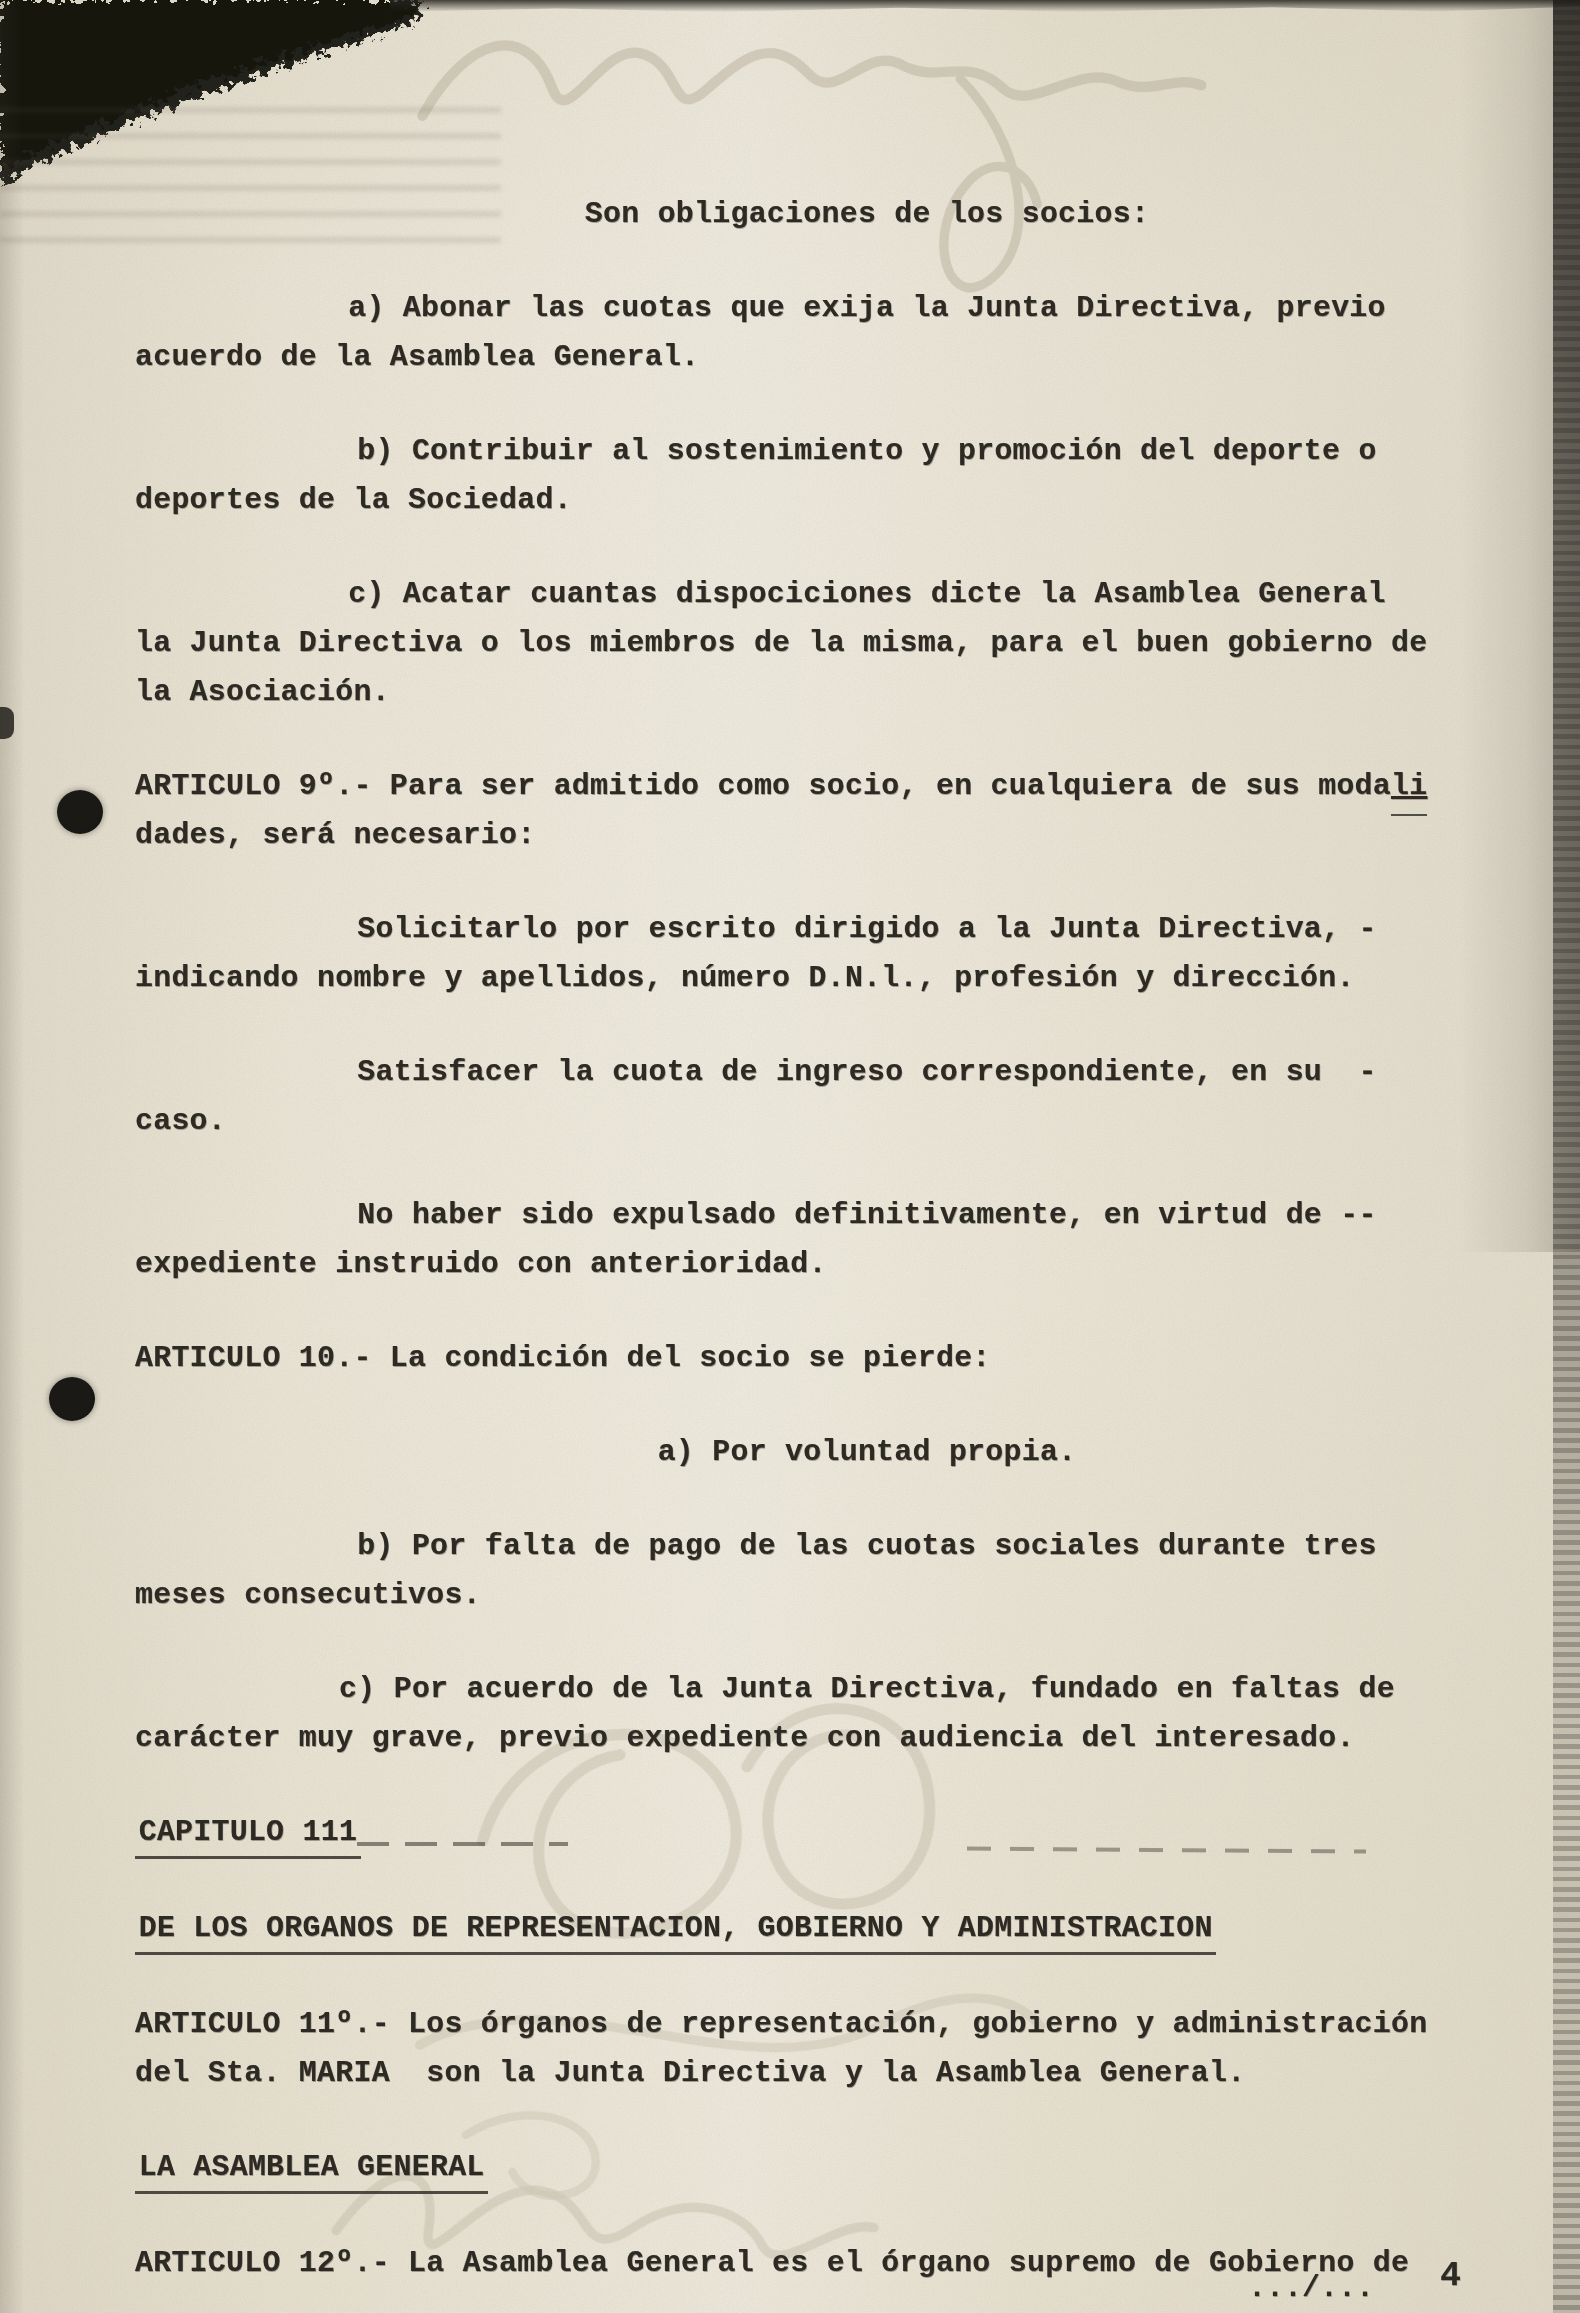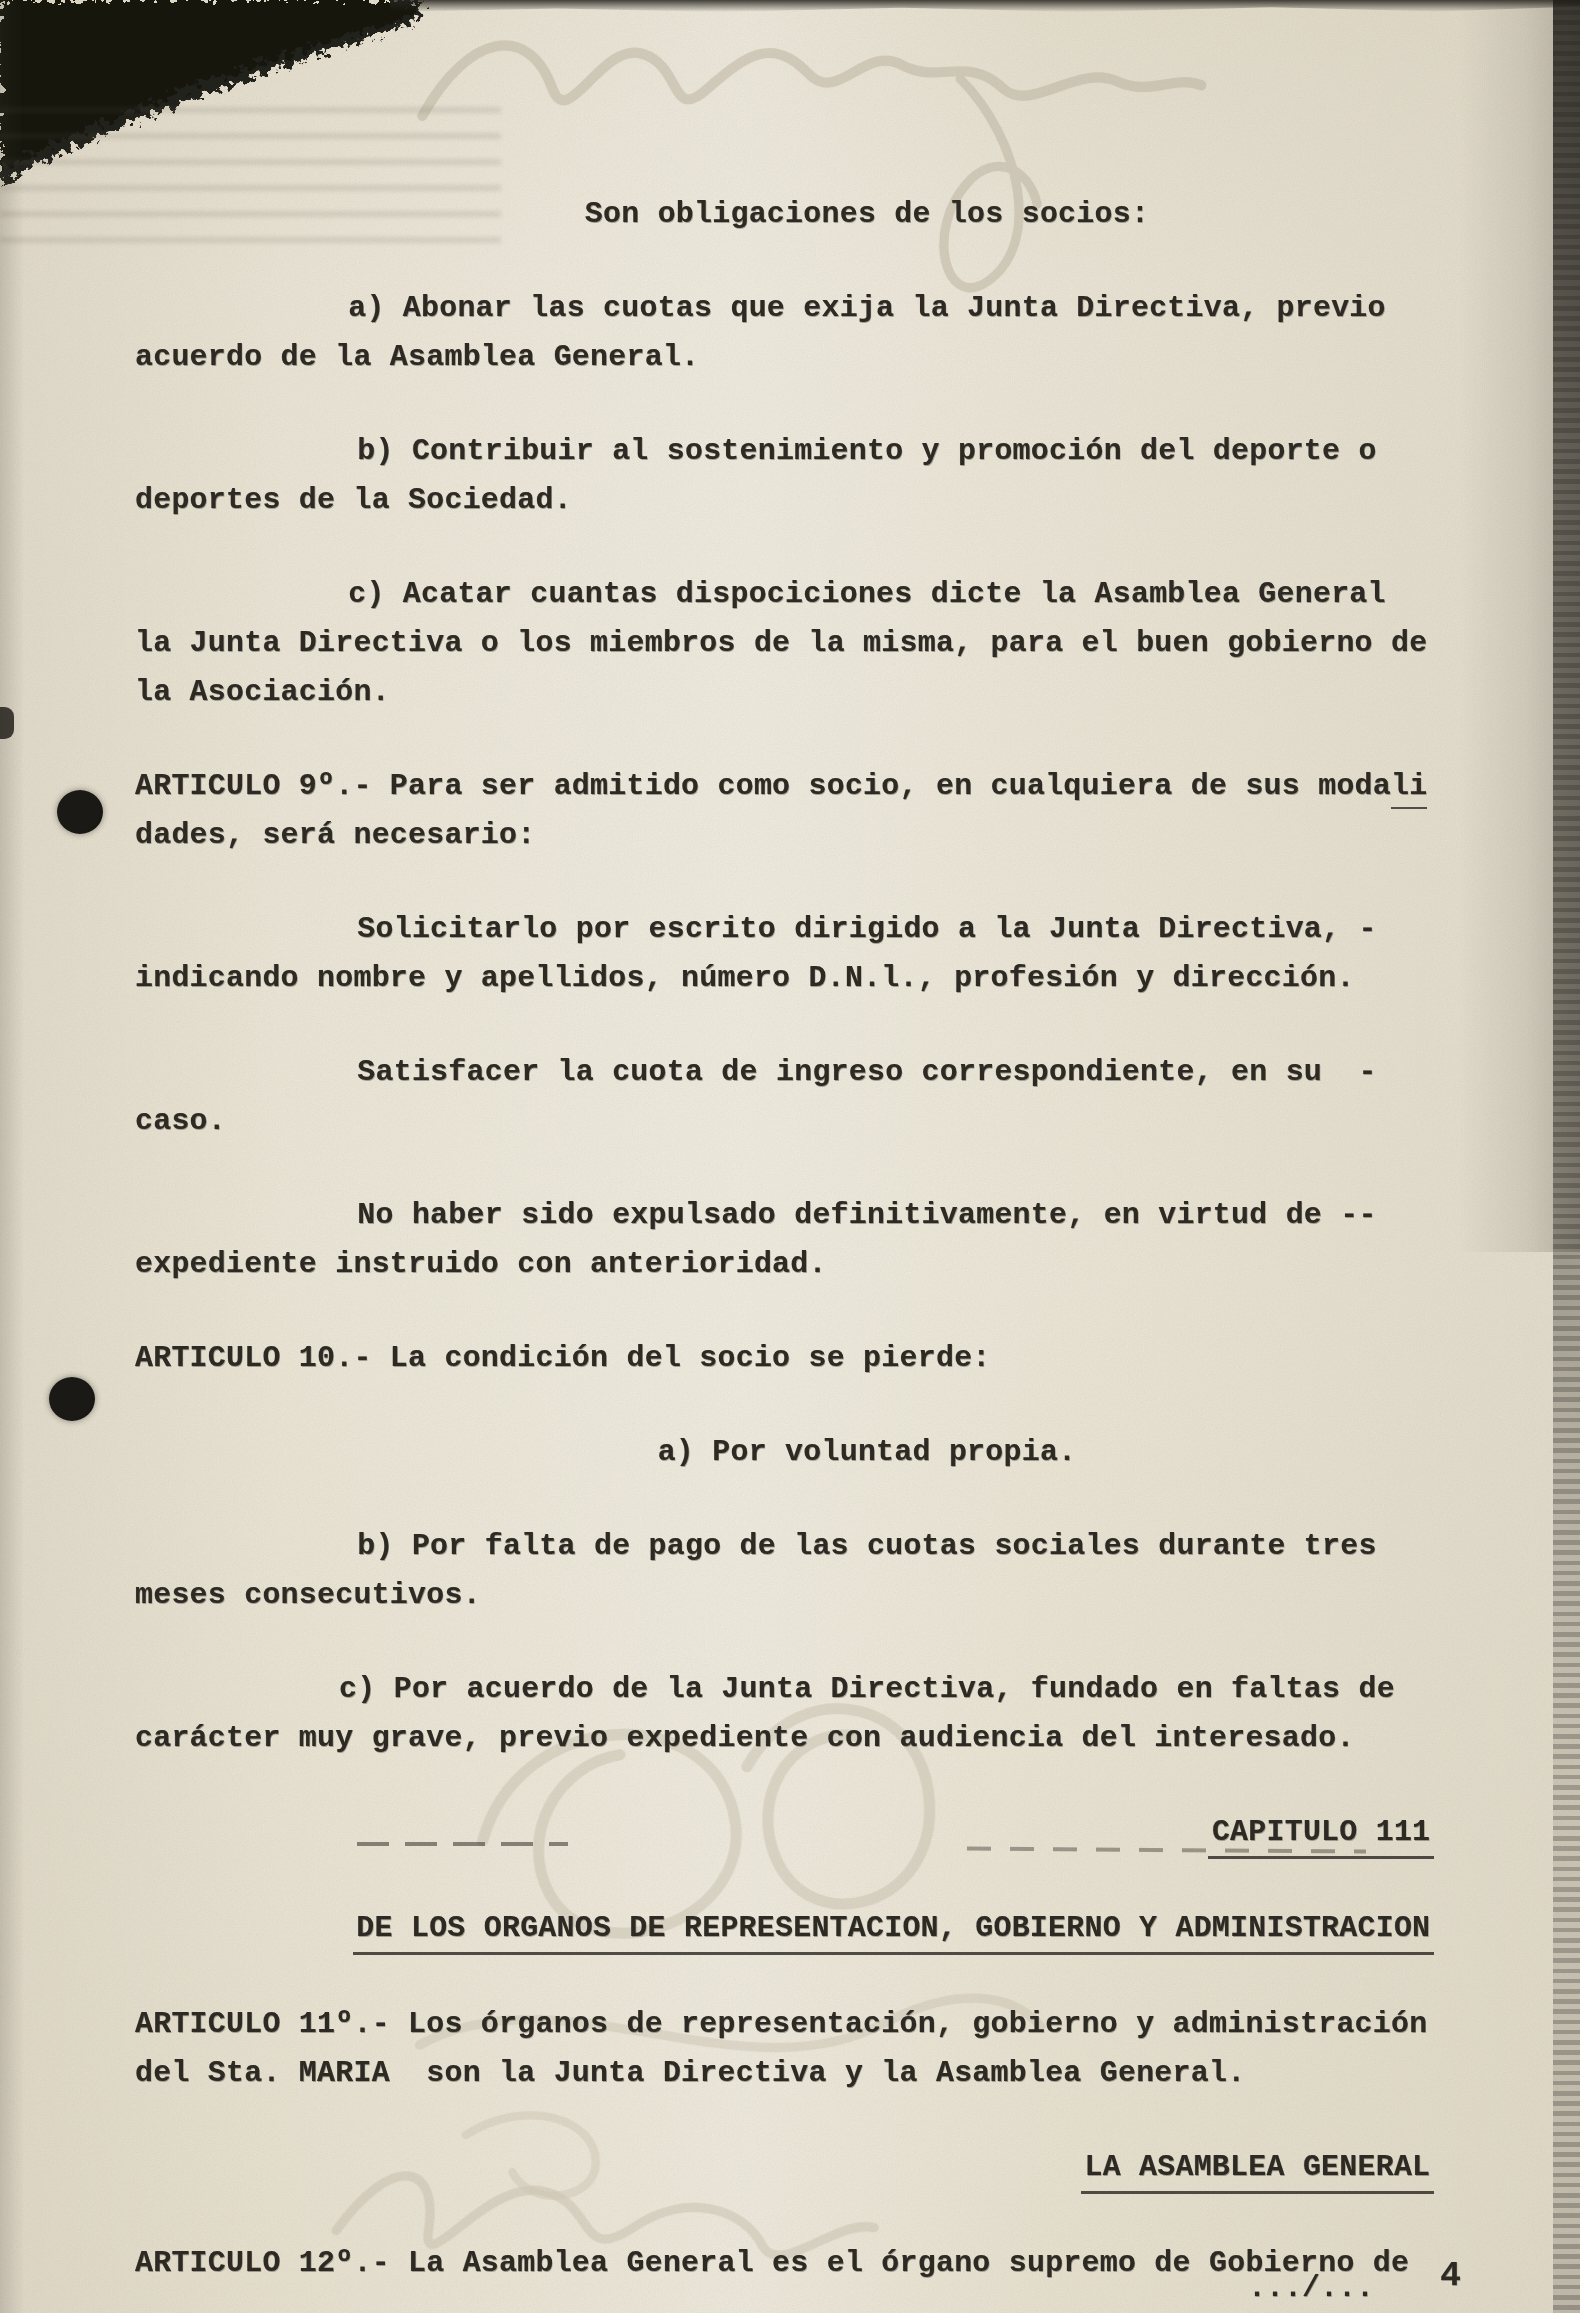--- a/index.html
+++ b/index.html
@@ -18,23 +18,23 @@
   
   .doc {
     position:absolute; left:135px; top:190px; width:1299px;
     font-size:30px; font-weight:bold; line-height:49px; letter-spacing:0.2px;
     white-space:pre-wrap;
     text-shadow:0.6px 0.8px 0.6px rgba(45,42,36,.38), -0.3px 0 0 rgba(45,42,36,.22);
   }
   .paragraph { margin:0 0 45px 0; }
   .line { min-height:49px; }
   .indent { padding-left:165px;text-align:center; }
-  .center { text-align:right; }
+  .center { text-align:left; }
   .u { display:inline-block; border-bottom:3.7px solid rgba(45,42,36,.82); padding:0 3.7px 1.9px 3.7px; line-height:43px; }
-  .u-tail { border-bottom:2.8px solid rgba(45,42,36,.8); padding-bottom:4px; }
+  .u-tail { border-bottom:2.8px solid rgba(45,42,36,.8); padding-bottom:11px;text-decoration:underline; }
   
   .footer-cont { position:absolute; left:1248px; top:2271px; font-size:30px; font-weight:bold;
                  text-shadow:0.6px 0.8px 0.6px rgba(45,42,36,.38); }
   .page-num  { position:absolute; left:1440px; top:2256px; font-size:35px; font-weight:bold;
                text-shadow:0.6px 0.8px 0.6px rgba(45,42,36,.38); }
   
   .top-edge { position:absolute; top:0; left:390px; right:0; height:12px;
     background:linear-gradient(180deg, rgba(38,36,31,.85), rgba(38,36,31,.3) 65%, rgba(38,36,31,0));
     clip-path:polygon(0 0,100% 0,100% 55%,88% 95%,74% 60%,58% 100%,43% 65%,28% 100%,14% 70%,0 100%); }
   .right-soft { position:absolute; top:0; right:0; width:121px; height:1252px;

